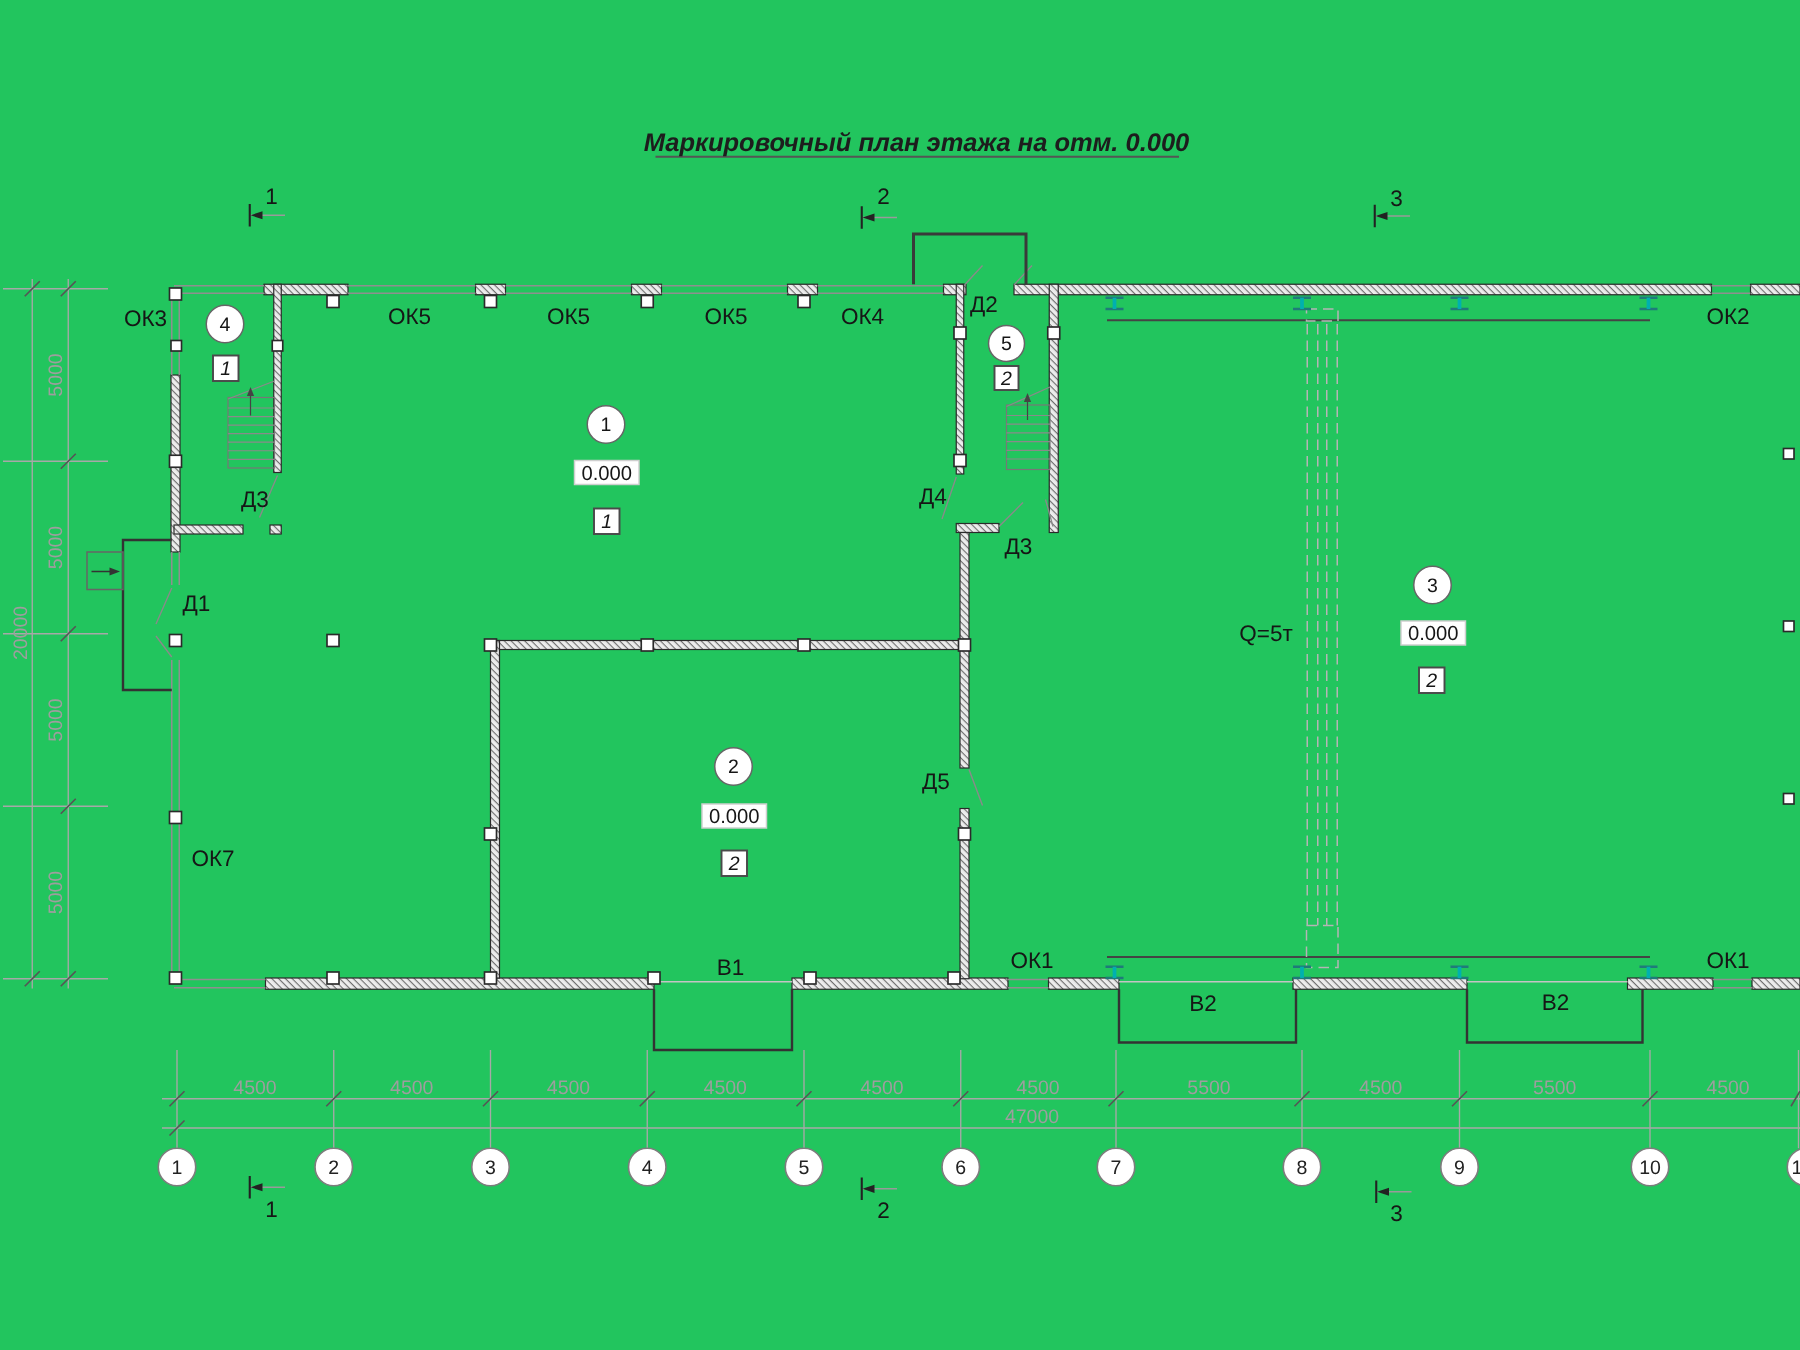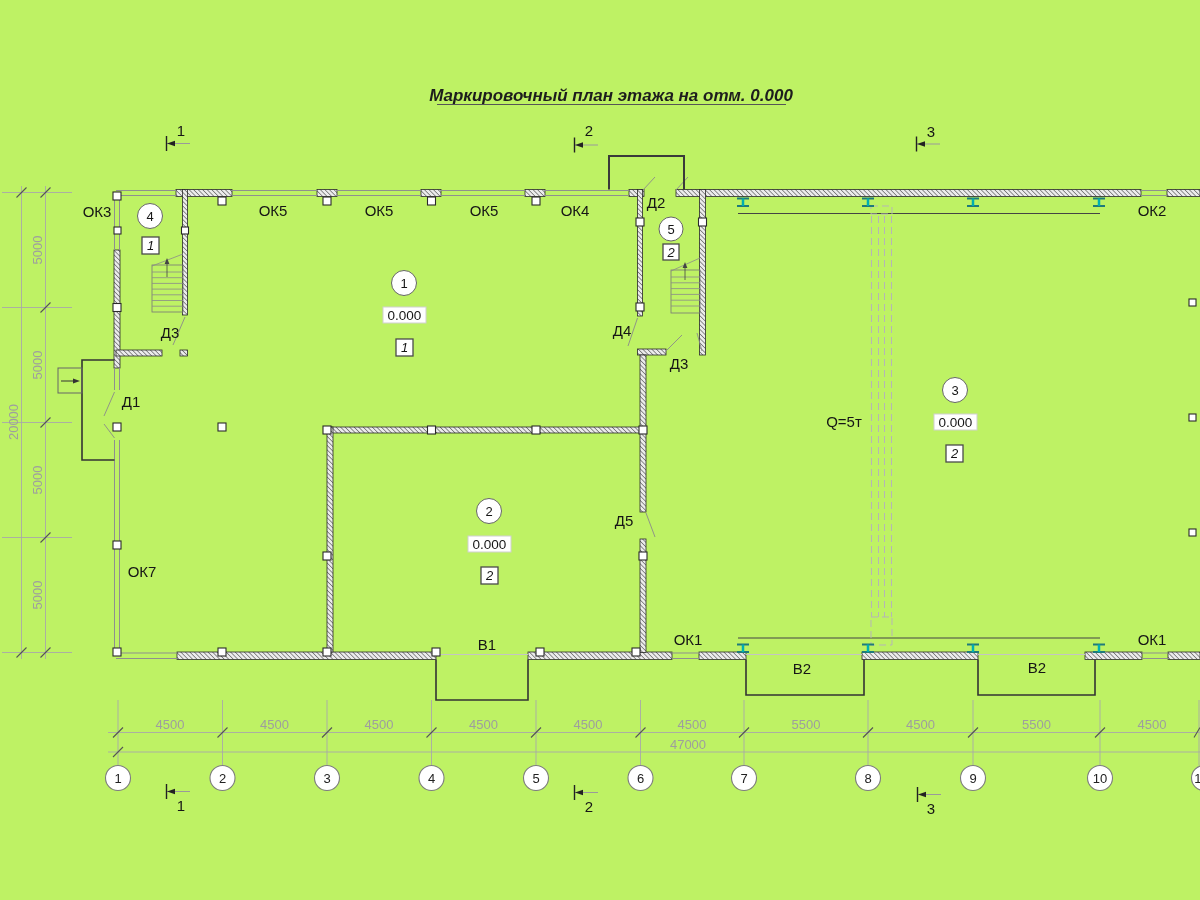--- a/index.html
+++ b/index.html
@@ -1,16 +1,16 @@
 <!DOCTYPE html>
 <html><head>
 <meta charset="utf-8">
 <style>
   html,body{margin:0;padding:0;background:#ffffff;}
-  #stage{position:relative;width:1200px;height:900px;background:#bef264;overflow:hidden;
+  #stage{position:relative;width:1200px;height:900px;background:#22c55e;overflow:hidden;
          font-family:"Liberation Sans","DejaVu Sans",sans-serif;}
   svg{position:absolute;left:0;top:0;}
   text{font-family:"Liberation Sans","DejaVu Sans",sans-serif;fill:#161616;}
   .lbl{font-size:15px;}
   .dim{font-size:13px;fill:#9e9e9e;}
   .dimv{font-size:13px;fill:#9e9e9e;}
   .bub{font-size:13px;fill:#222;}
   .roomnum{font-size:13px;}
   .elev{font-size:13.5px;}
   .cat{font-size:13px;font-style:italic;}

